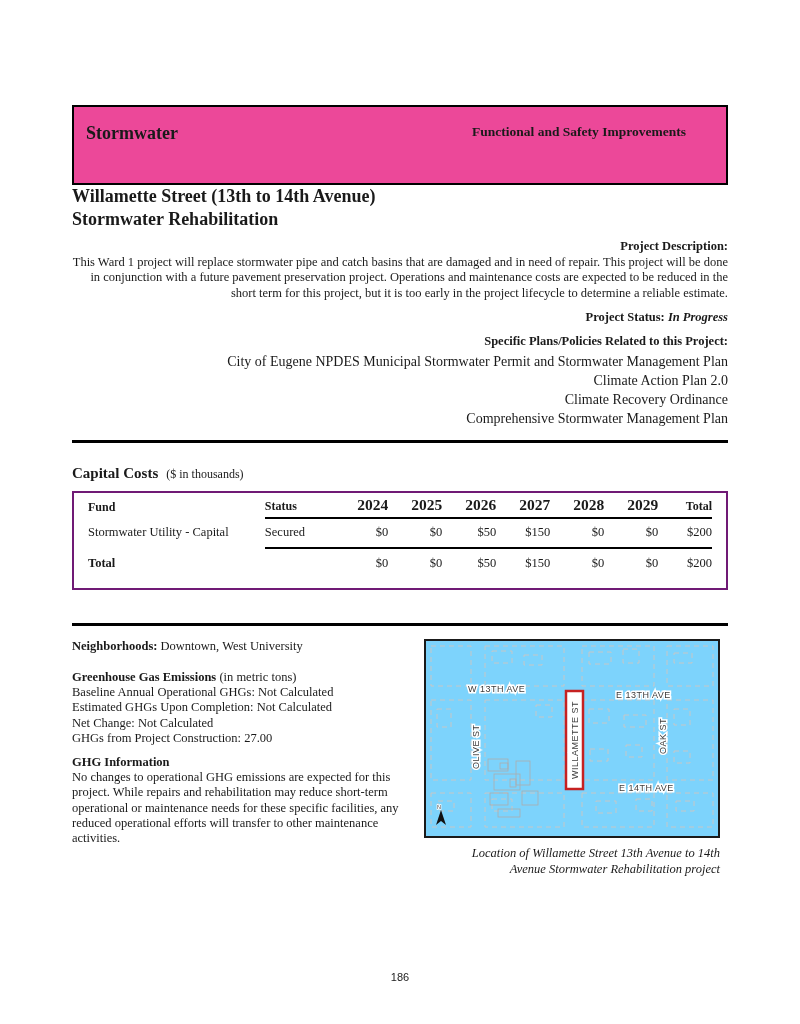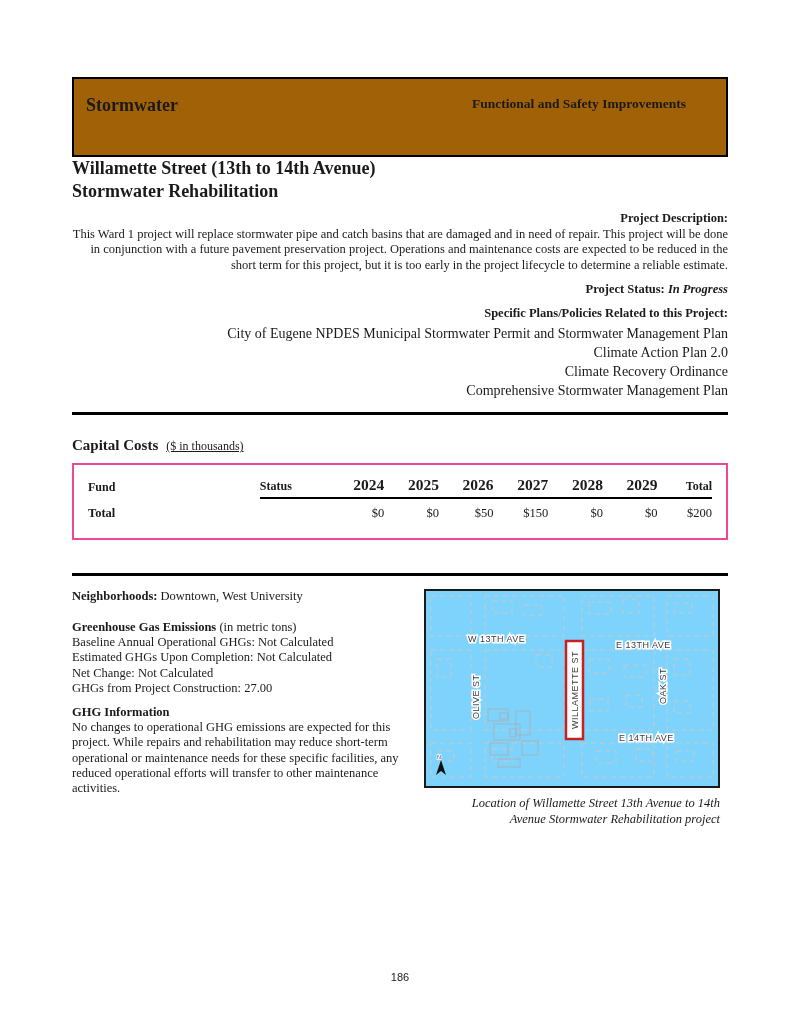--- a/index.html
+++ b/index.html
@@ -10,24 +10,24 @@
     height: 1024px;
     background: #ffffff;
     font-family: "Liberation Serif", serif;
     color: #1a1a1a;
     overflow: hidden;
   }
   .content { padding: 0 72px; }
 
   
   .header-box {
-    margin-top: 77px;
+    margin-top: 105px;
     height: 80px;
     border: 2px solid #000;
-    background: #a16207;
+    background: #ec4899;
     display: flex;
     justify-content: space-between;
     padding: 16px 12px 10px 12px;
   }
   .header-category { font-size: 18px; font-weight: bold; }
   .header-class {
     width: 232px;
     font-size: 13.5px;
     font-weight: bold;
     line-height: 17px;
@@ -48,25 +48,25 @@
   .plans-list { margin-top: 3px; }
   .plans-list .plan-item { padding-left: 18px; font-size: 14px; line-height: 19px; }
 
   .thick-rule { border: none; border-top: 3px solid #000; margin: 0; }
   .rule-1 { margin-top: 12px; }
   .rule-2 { margin-top: 33px; }
 
   
   .cc-heading { margin-top: 21px; }
   .cc-heading .cc-title { font-size: 15px; font-weight: bold; }
-  .cc-heading .cc-sub { font-size: 12px; margin-left: 8px; text-decoration: underline; }
+  .cc-heading .cc-sub { font-size: 12px; margin-left: 8px; }
   .cc-box {
     margin-top: 9px;
-    border: 2px solid #ec4899;
-    padding: 8px 14px 14px 14px;
+    border: 2px solid #701a75;
+    padding: 0 14px 14px 14px;
   }
   table.cc-table { width: 100%; border-collapse: collapse; }
   .cc-table th, .cc-table td { padding: 3px 0; white-space: nowrap; }
   .cc-table .col-fund  { text-align: left; width: 180px; }
   .cc-table .col-status{ text-align: left; width: 72px; }
   .cc-table .col-num   { text-align: right; width: 56px; }
   .cc-table thead th { font-weight: bold; font-size: 12px; vertical-align: bottom; }
   .cc-table thead th.year { font-size: 15.5px; }
   .cc-table thead th.lined { border-bottom: 2px solid #000; }
   .cc-table tbody td { font-size: 12.5px; }
@@ -173,20 +173,31 @@
             <th class="col-num year lined">2024</th>
             <th class="col-num year lined">2025</th>
             <th class="col-num year lined">2026</th>
             <th class="col-num year lined">2027</th>
             <th class="col-num year lined">2028</th>
             <th class="col-num year lined">2029</th>
             <th class="col-num lined">Total</th>
           </tr>
         </thead>
         <tbody>
+          <tr class="fund-row">
+            <td class="col-fund">Stormwater Utility - Capital</td>
+            <td class="col-status lined">Secured</td>
+            <td class="col-num lined">$0</td>
+            <td class="col-num lined">$0</td>
+            <td class="col-num lined">$50</td>
+            <td class="col-num lined">$150</td>
+            <td class="col-num lined">$0</td>
+            <td class="col-num lined">$0</td>
+            <td class="col-num lined">$200</td>
+          </tr>
           <tr class="total-row">
             <td class="col-fund row-label">Total</td>
             <td class="col-status"></td>
             <td class="col-num">$0</td>
             <td class="col-num">$0</td>
             <td class="col-num">$50</td>
             <td class="col-num">$150</td>
             <td class="col-num">$0</td>
             <td class="col-num">$0</td>
             <td class="col-num">$200</td>

